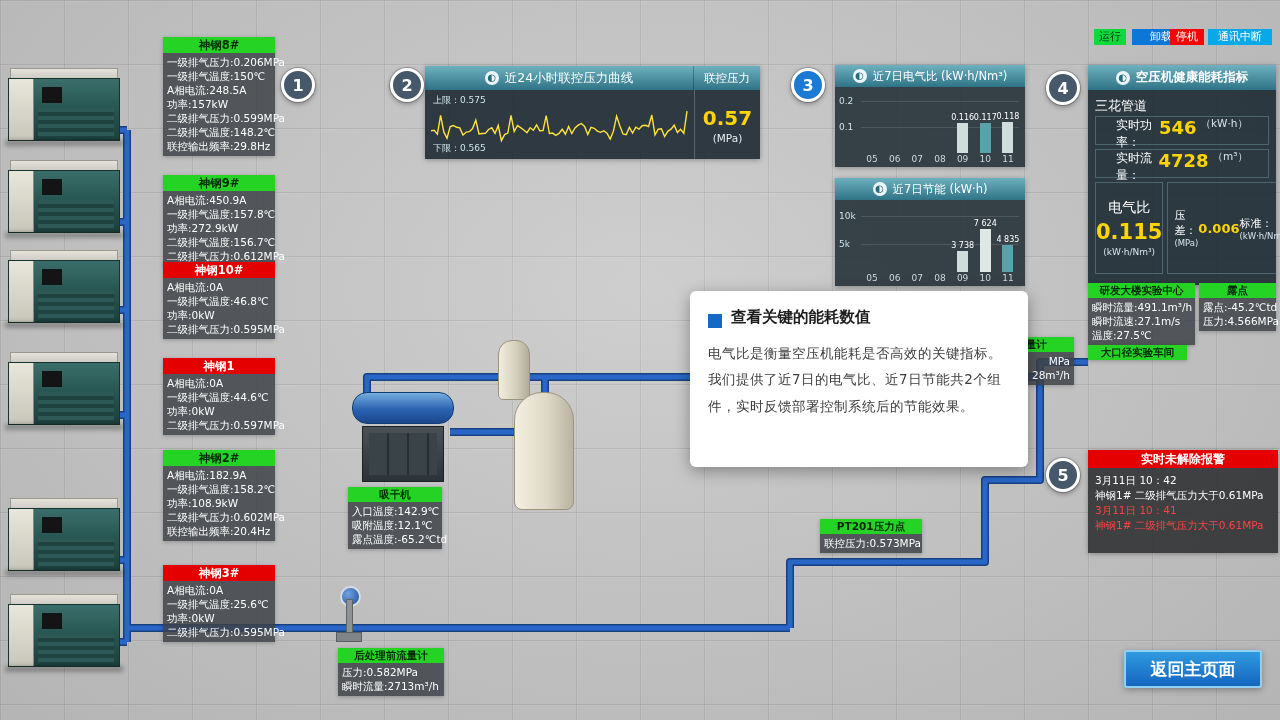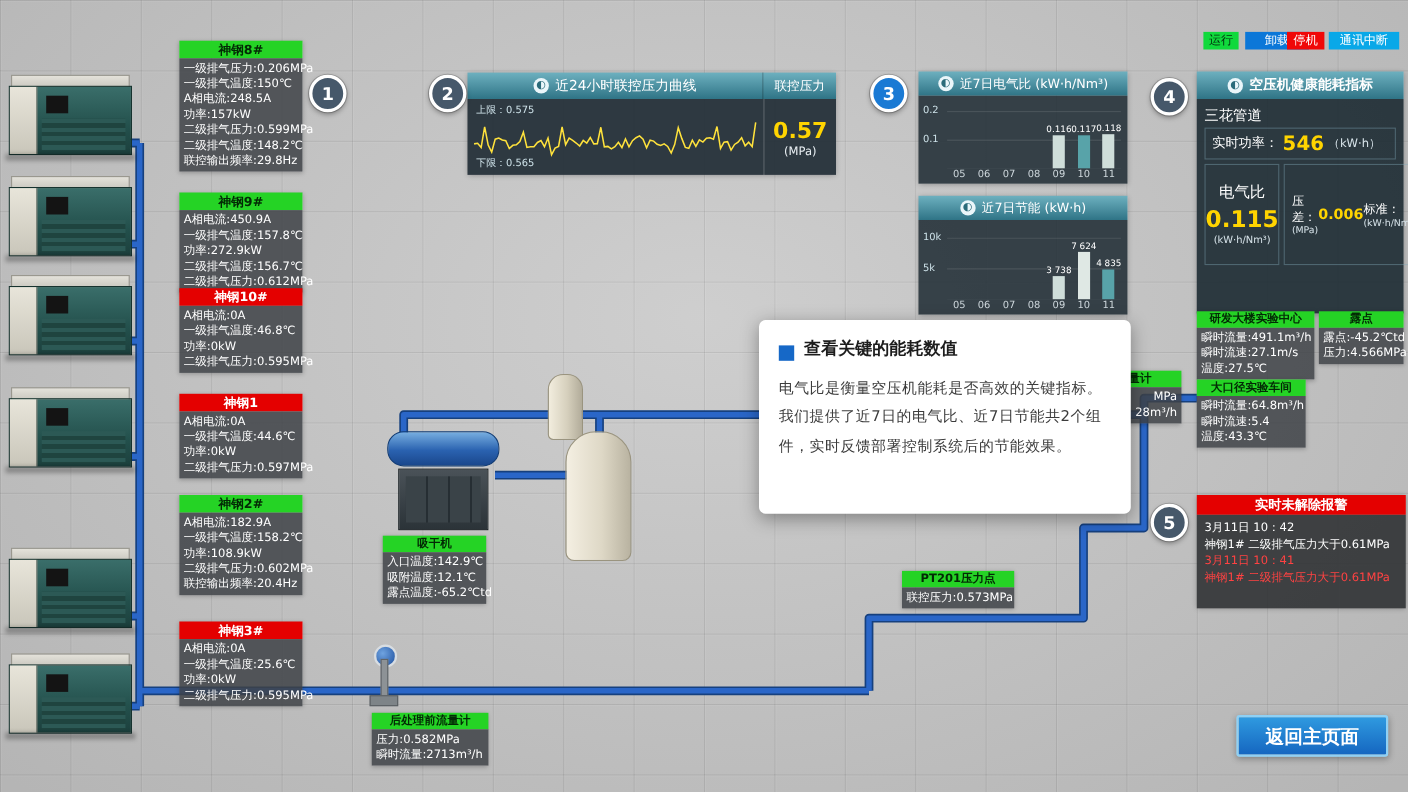--- a/index.html
+++ b/index.html
@@ -84,21 +84,21 @@
   .bar{width:11px;}
   .bar-label{font-size:8px;color:#fff;white-space:nowrap;margin-bottom:1px;}
   .xlabels{position:absolute;left:26px;right:6px;bottom:1px;height:12px;display:flex;justify-content:space-between;}
   .xl{width:22px;text-align:center;font-size:9px;color:#cfd8dd;}
 
   
   .health{position:absolute;left:1088px;top:65px;width:188px;height:220px;z-index:3;box-shadow:0 1px 5px rgba(0,0,0,.3);}
   .he-hd{height:25px;display:flex;align-items:center;justify-content:center;gap:6px;background:linear-gradient(180deg,#6db0bf,#2f7486);color:#fff;font-size:12.5px;font-weight:bold;}
   .he-body{position:absolute;top:25px;left:0;right:0;bottom:0;background:rgba(28,42,50,.9);padding:5px 7px;box-sizing:border-box;}
   .he-pipe{font-size:13px;color:#fff;height:21px;line-height:21px;}
-  .he-row{height:27px;border:1px solid rgba(130,170,185,.4);margin-bottom:4px;display:flex;align-items:center;padding:0 6px;}
+  .he-row{height:27px;border:1px solid rgba(130,170,185,.4);margin-bottom:4px;display:flex;align-items:flex-start;padding:0 20px;}
   .he-row .lab{font-size:12px;color:#fff;}
   .he-row .val{font-size:18px;font-weight:bold;color:#ffd400;margin:0 4px;}
   .he-row .unit{font-size:10.5px;color:#d8e4ea;}
   .he-bottom{display:flex;gap:4px;height:92px;}
   .he-eb{flex:1.05;border:1px solid rgba(130,170,185,.4);display:flex;flex-direction:column;align-items:center;justify-content:center;gap:3px;}
   .he-eb .t{font-size:14px;color:#fff;}
   .he-eb .v{font-size:21px;font-weight:bold;color:#ffd400;}
   .he-eb .u{font-size:9px;color:#d8e4ea;}
   .he-right{flex:1;border:1px solid rgba(130,170,185,.4);padding:23px 6px;box-sizing:border-box;display:flex;flex-direction:row;justify-content:space-between;}
   .he-sub{display:flex;align-items:center;justify-content:space-between;}
@@ -412,20 +412,25 @@
         <span class="panel-icon">◐</span>
         <span>空压机健康能耗指标</span>
       </div>
     <div class="he-body">
       <div class="he-pipe">三花管道</div>
       <div class="he-row">
         <span class="lab">实时功率：</span>
         <span class="val">546</span>
         <span class="unit">（kW·h）</span>
       </div>
+      <div class="he-row">
+        <span class="lab">实时流量：</span>
+        <span class="val">4728</span>
+        <span class="unit">（m³）</span>
+      </div>
       <div class="he-bottom">
         <div class="he-eb">
           <span class="t">电气比</span>
           <span class="v">0.115</span>
           <span class="u">(kW·h/Nm³)</span>
         </div>
         <div class="he-right">
           <div class="he-sub">
             <span class="cl">
                 <span class="l">压差：</span>
@@ -463,25 +468,20 @@
     </div>
   <div class="meter" id="m-ludian">
       <div class="hd hd-green">露点</div>
       <div class="lines">
         <div class="ln">露点:-45.2℃td</div>
         <div class="ln">压力:4.566MPa</div>
       </div>
     </div>
   <div class="meter" id="m-dakoujing">
       <div class="hd hd-green">大口径实验车间</div>
-      <div class="lines">
-        <div class="ln">瞬时流量:64.8m³/h</div>
-        <div class="ln">瞬时流速:5.4</div>
-        <div class="ln">温度:43.3℃</div>
-      </div>
     </div>
   <div class="meter" id="m-xiganji">
       <div class="hd hd-green">吸干机</div>
       <div class="lines">
         <div class="ln">入口温度:142.9℃</div>
         <div class="ln">吸附温度:12.1℃</div>
         <div class="ln">露点温度:-65.2℃td</div>
       </div>
     </div>
   <div class="meter" id="m-pt201">

